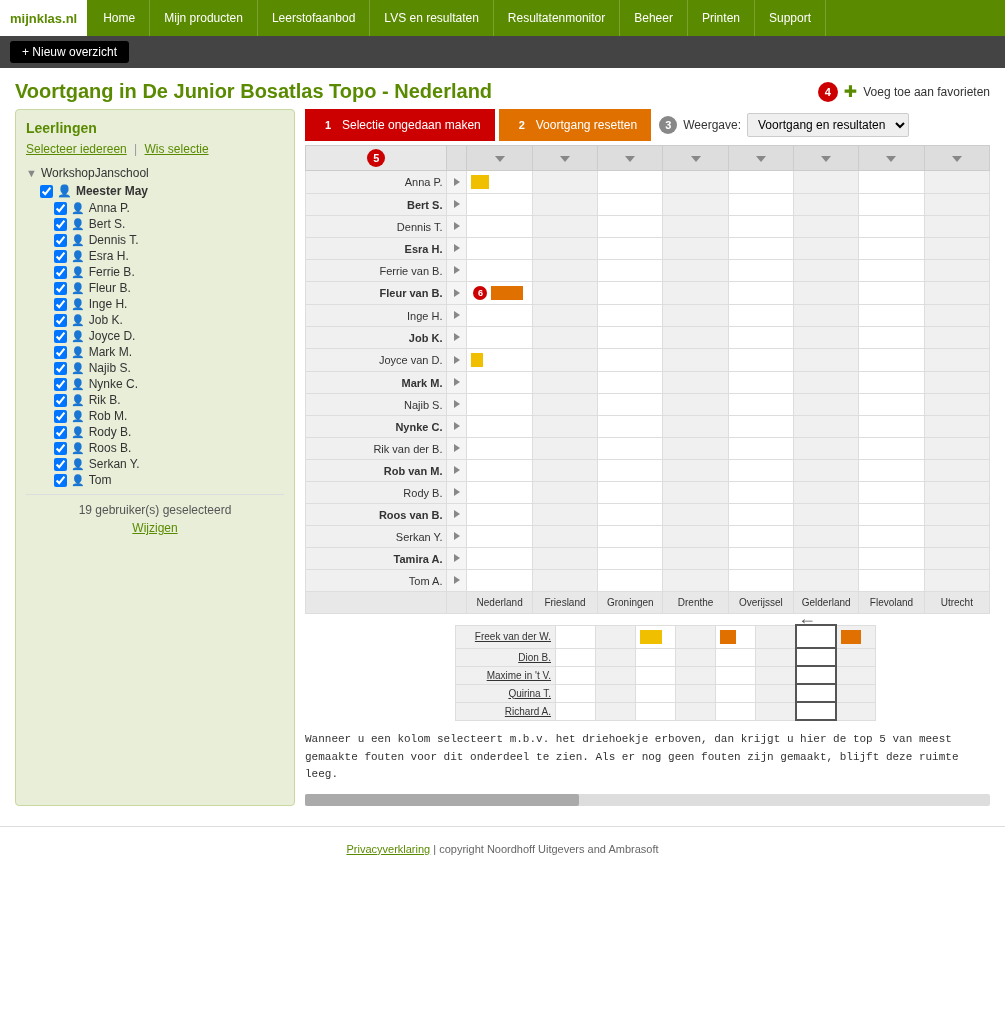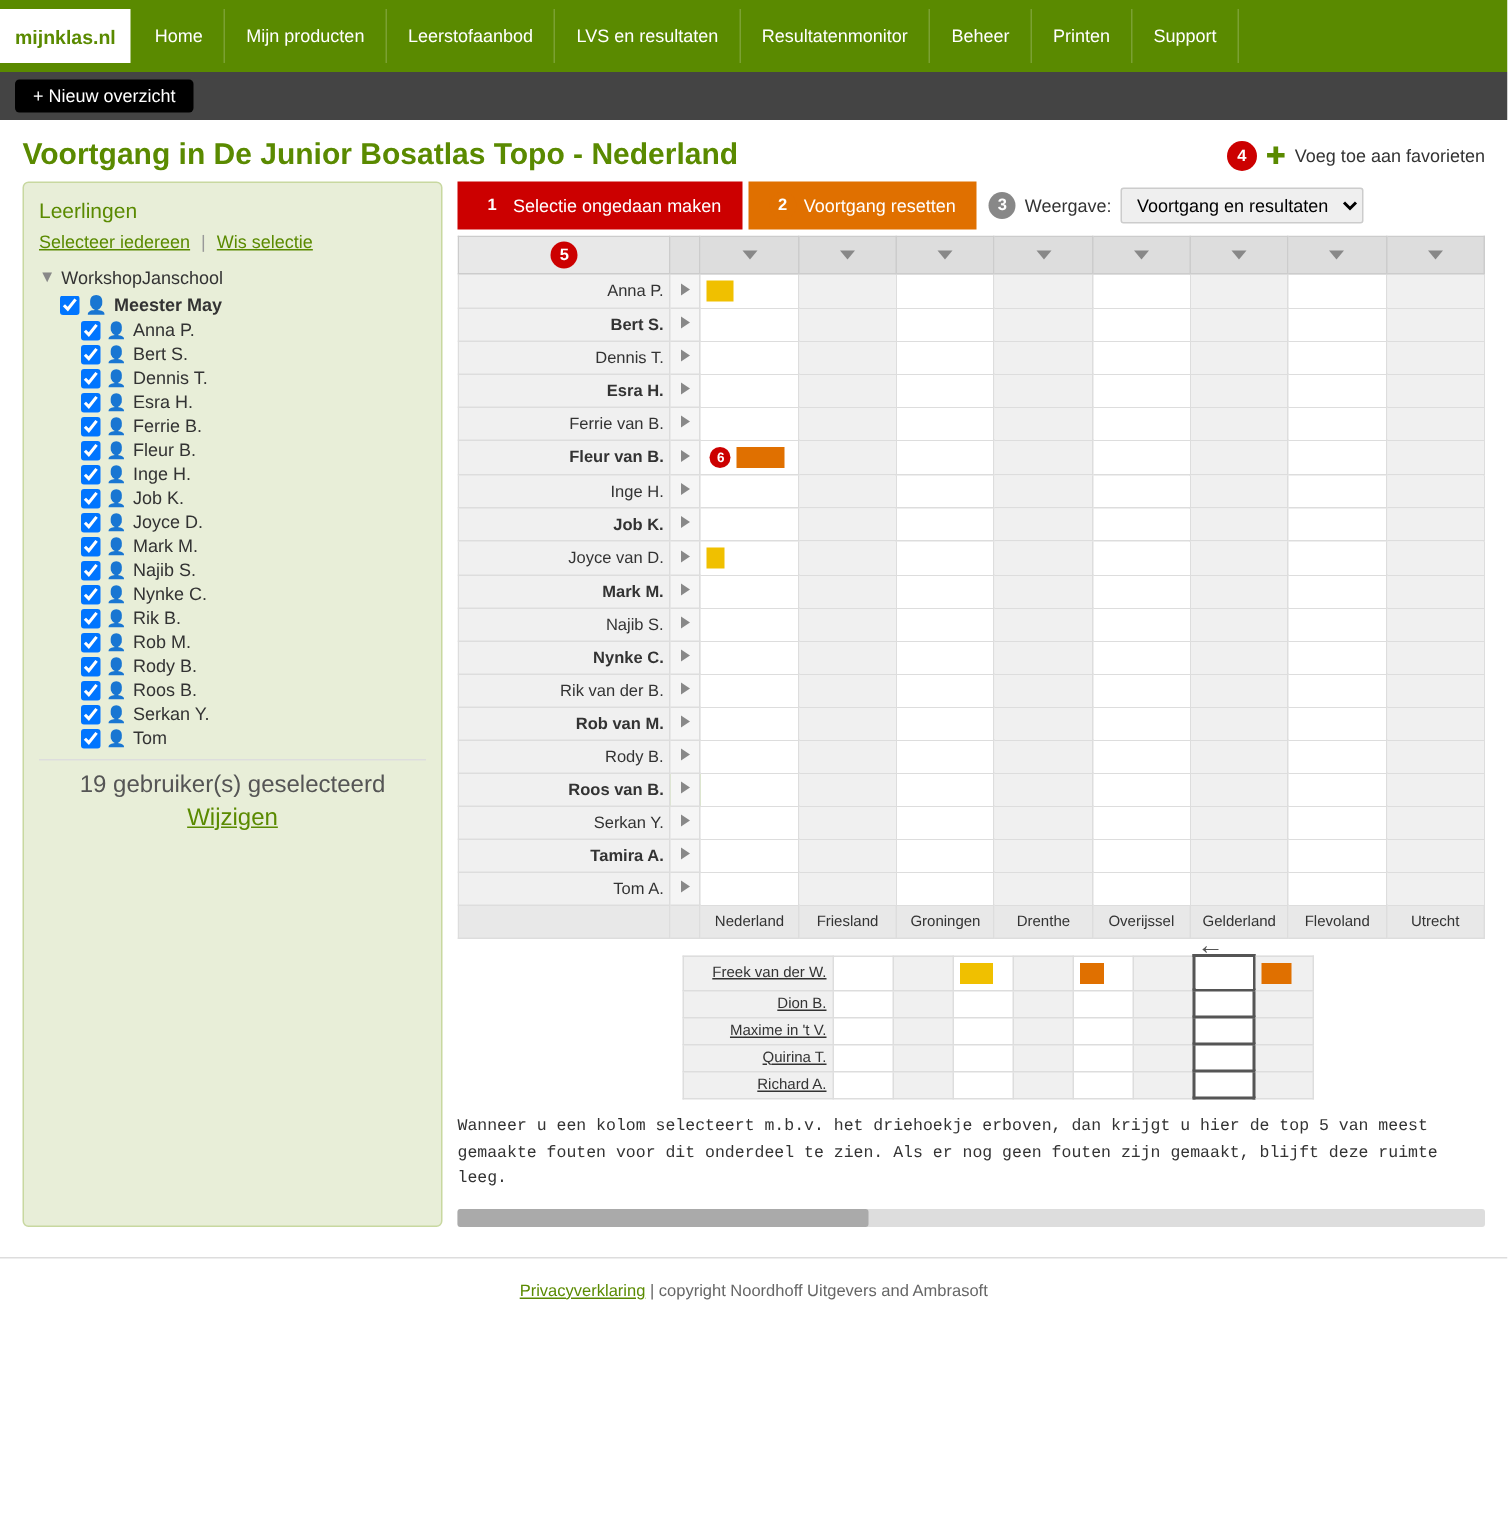--- a/index.html
+++ b/index.html
@@ -1,50 +1,50 @@
 <!DOCTYPE html>
 <html><head>
   <meta charset="utf-8">
   <style>
     * { box-sizing: border-box; margin: 0; padding: 0; }
     body { font-family: Arial, sans-serif; font-size: 12px; background: #fff; color: #333; }
 
     
-    .top-nav { background: #5a8a00; display: flex; align-items: center; height: 48px; }
+    .top-nav { background: #5a8a00; display: flex; align-items: center; height: 36px; }
     .logo { background: #fff; color: #5a8a00; font-weight: bold; font-size: 13px; padding: 4px 10px; margin-right: 2px; height: 36px; display: flex; align-items: center; }
     .nav-item { color: #fff; font-size: 12px; padding: 0 14px; height: 36px; display: flex; align-items: center; cursor: pointer; border-right: 1px solid rgba(255,255,255,0.2); }
 
     
     .sub-nav { background: #444; height: 32px; display: flex; align-items: center; padding: 0 10px; }
     .sub-nav-btn { background: #000000; color: #fff; font-size: 12px; padding: 4px 12px; border-radius: 3px; cursor: pointer; display: flex; align-items: center; gap: 4px; }
 
     
     .page-header { padding: 12px 15px 6px 15px; display: flex; align-items: center; justify-content: space-between; }
     .page-title { color: #5a8a00; font-size: 20px; font-weight: bold; }
     .fav-btn { display: flex; align-items: center; gap: 6px; font-size: 12px; color: #333; cursor: pointer; }
     .fav-badge { background: #c00; color: #fff; border-radius: 50%; width: 20px; height: 20px; display: flex; align-items: center; justify-content: center; font-weight: bold; font-size: 11px; }
     .fav-icon { color: #5a8a00; font-size: 16px; }
 
     
     .main-layout { display: flex; padding: 0 15px 10px 15px; gap: 10px; }
 
     
     .sidebar { width: 280px; min-width: 280px; background: #e8eed8; border: 1px solid #c8d8a0; border-radius: 4px; padding: 10px; }
-    .sidebar-title { font-weight: normal; font-size: 14px; color: #5a8a00; margin-bottom: 6px; }
+    .sidebar-title { font-weight: bold; font-size: 14px; color: #5a8a00; margin-bottom: 6px; }
     .sidebar-links { margin-bottom: 8px; font-size: 12px; }
     .sidebar-links a { color: #5a8a00; text-decoration: underline; cursor: pointer; }
     .sidebar-links span { color: #999; margin: 0 4px; }
     .student-list { max-height: 370px; overflow-y: auto; font-size: 12px; }
     .group-item { display: flex; align-items: center; gap: 4px; padding: 2px 0; }
     .group-item .group-icon { color: #888; font-size: 11px; }
     .teacher-item { display: flex; align-items: center; gap: 4px; padding: 2px 0 2px 14px; font-weight: bold; color: #333; }
     .student-item { display: flex; align-items: center; gap: 4px; padding: 1px 0 1px 28px; color: #333; }
     .student-item input[type=checkbox] { margin: 0; }
     .student-icon { color: #c44; font-size: 11px; }
-    .sidebar-footer { margin-top: 8px; font-size: 16px; color: #555; text-align: center; }
+    .sidebar-footer { margin-top: 8px; font-size: 12px; color: #555; text-align: center; }
     .sidebar-footer a { color: #5a8a00; text-decoration: underline; cursor: pointer; display: block; margin-top: 4px; }
 
     
     .content { flex: 1; min-width: 0; }
 
     
     .toolbar { display: flex; align-items: center; gap: 0; margin-bottom: 4px; }
     .toolbar-btn { display: flex; align-items: center; gap: 5px; padding: 6px 14px; font-size: 12px; color: #fff; cursor: pointer; height: 32px; }
     .toolbar-btn-red { background: #c00; }
     .toolbar-btn-orange { background: #e07000; }

